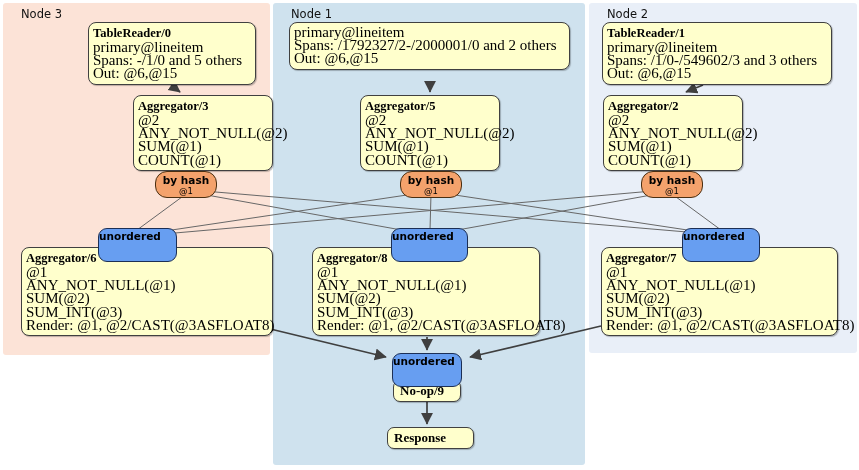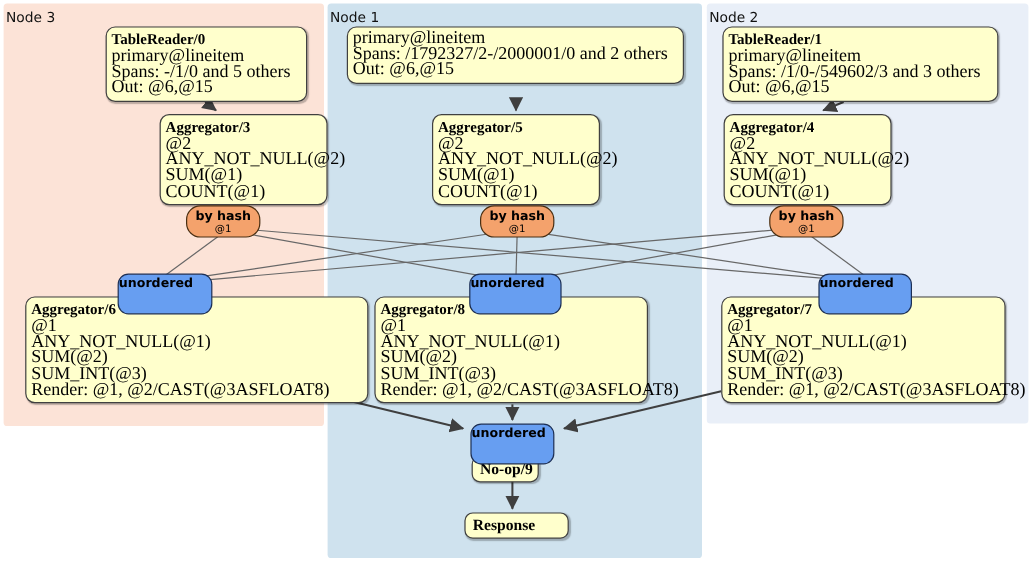--- a/index.html
+++ b/index.html
@@ -9,21 +9,21 @@
     --edge-thin:#676767; --edge-main:#3f3f3f;
   }
   *{margin:0;padding:0;box-sizing:border-box;}
   html,body{background:#fff;}
   body{font-family:"DejaVu Sans","Liberation Sans",sans-serif;color:#000;}
   .canvas{position:relative;width:859px;height:470px;background:#fff;overflow:hidden;}
   .region{position:absolute;border-radius:3px;}
   .region.node3{left:3px;top:3px;width:267px;height:352px;background:var(--node3-bg);}
   .region.node1{left:273px;top:3px;width:312px;height:462px;background:var(--node1-bg);}
   .region.node2{left:589px;top:3px;width:268px;height:350px;background:var(--node2-bg);}
-  .region-label{position:absolute;left:2px;top:4px;font-size:11.5px;color:#111;}
+  .region-label{position:absolute;left:18px;top:4px;font-size:11.5px;color:#111;}
   .edges{position:absolute;left:0;top:0;width:859px;height:470px;}
   .box{position:absolute;background:var(--box-bg);border:1px solid var(--box-border);
        border-radius:8px;padding:3px 4px;text-align:left;white-space:nowrap;
        box-shadow:1px 1px 1px rgba(0,0,0,0.25);font-family:Liberation Serif, serif;}
   .box-title{font-size:12.5px;line-height:15px;font-weight:bold;}
   .box-line{font-size:15px;line-height:13.2px;}
   .box.small{border-radius:7px;padding:2px 6px;}
   .box.small .box-title{font-size:13px;line-height:16px;}
   .router{position:absolute;width:62px;height:27px;background:var(--router-bg);
           border:1.3px solid #4a2f12;border-radius:12px;text-align:center;z-index:3;}
@@ -115,21 +115,21 @@
   <div class="box layer" style="left:360px;top:95px;width:140px;">
     <div class="box-title">Aggregator/5</div>
     <div>
         <div class="box-line">@2</div>
         <div class="box-line">ANY_NOT_NULL(@2)</div>
         <div class="box-line">SUM(@1)</div>
         <div class="box-line">COUNT(@1)</div>
       </div>
   </div>
   <div class="box layer" style="left:603px;top:95px;width:140px;">
-    <div class="box-title">Aggregator/4</div>
+    <div class="box-title">Aggregator/2</div>
     <div>
         <div class="box-line">@2</div>
         <div class="box-line">ANY_NOT_NULL(@2)</div>
         <div class="box-line">SUM(@1)</div>
         <div class="box-line">COUNT(@1)</div>
       </div>
   </div>
 
   <div class="router" style="left:155px;top:171px;">
     <div class="router-label">by hash</div>
@@ -141,21 +141,21 @@
   </div>
   <div class="router" style="left:641px;top:171px;">
     <div class="router-label">by hash</div>
     <div class="router-detail">@1</div>
   </div>
 
   <div class="stream" style="left:98px;top:228px;width:79px;">unordered</div>
   <div class="stream" style="left:391px;top:228px;width:77px;">unordered</div>
   <div class="stream" style="left:682px;top:228px;width:78px;">unordered</div>
 
-  <div class="box layer" style="left:21px;top:247px;width:286px;">
+  <div class="box layer" style="left:21px;top:247px;width:252px;">
     <div class="box-title">Aggregator/6</div>
     <div>
         <div class="box-line">@1</div>
         <div class="box-line">ANY_NOT_NULL(@1)</div>
         <div class="box-line">SUM(@2)</div>
         <div class="box-line">SUM_INT(@3)</div>
         <div class="box-line">Render: @1, @2/CAST(@3ASFLOAT8)</div>
       </div>
   </div>
   <div class="box layer" style="left:312px;top:247px;width:228px;">
@@ -173,20 +173,20 @@
     <div>
         <div class="box-line">@1</div>
         <div class="box-line">ANY_NOT_NULL(@1)</div>
         <div class="box-line">SUM(@2)</div>
         <div class="box-line">SUM_INT(@3)</div>
         <div class="box-line">Render: @1, @2/CAST(@3ASFLOAT8)</div>
       </div>
   </div>
 
   <div class="stream" style="left:392px;top:353px;width:70px;">unordered</div>
-  <div class="box small layer" style="left:393px;top:380px;width:56px;">
+  <div class="box small layer" style="left:393px;top:380px;width:68px;">
     <div class="box-title">No-op/9</div>
   </div>
   <div class="box small layer" style="left:387px;top:427px;width:87px;">
     <div class="box-title">Response</div>
   </div>
 
 </div>
 
 </body></html>

